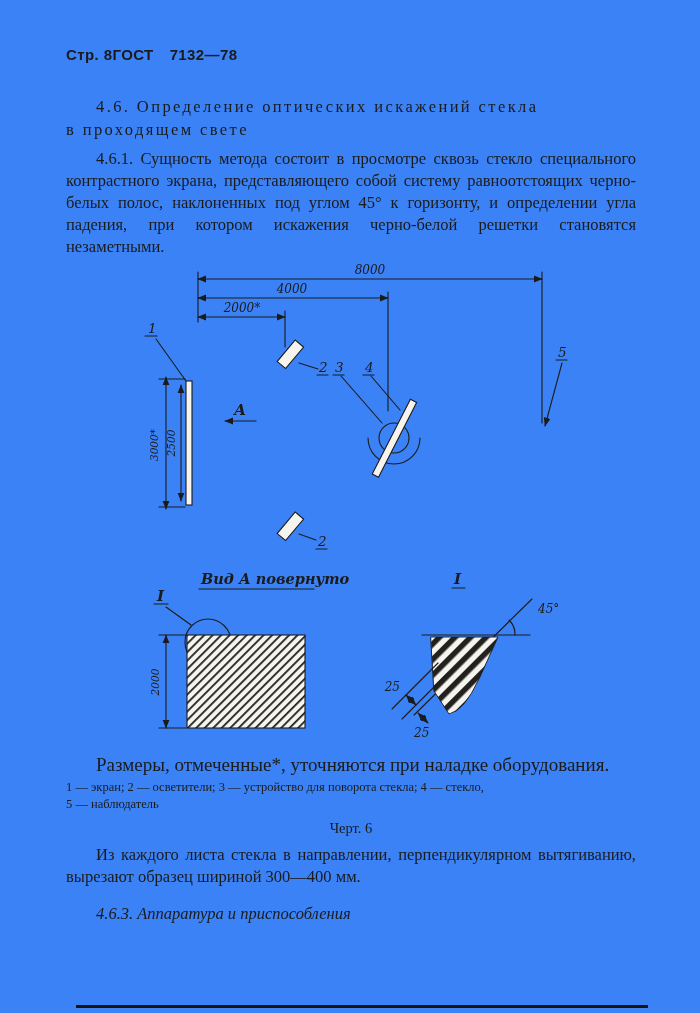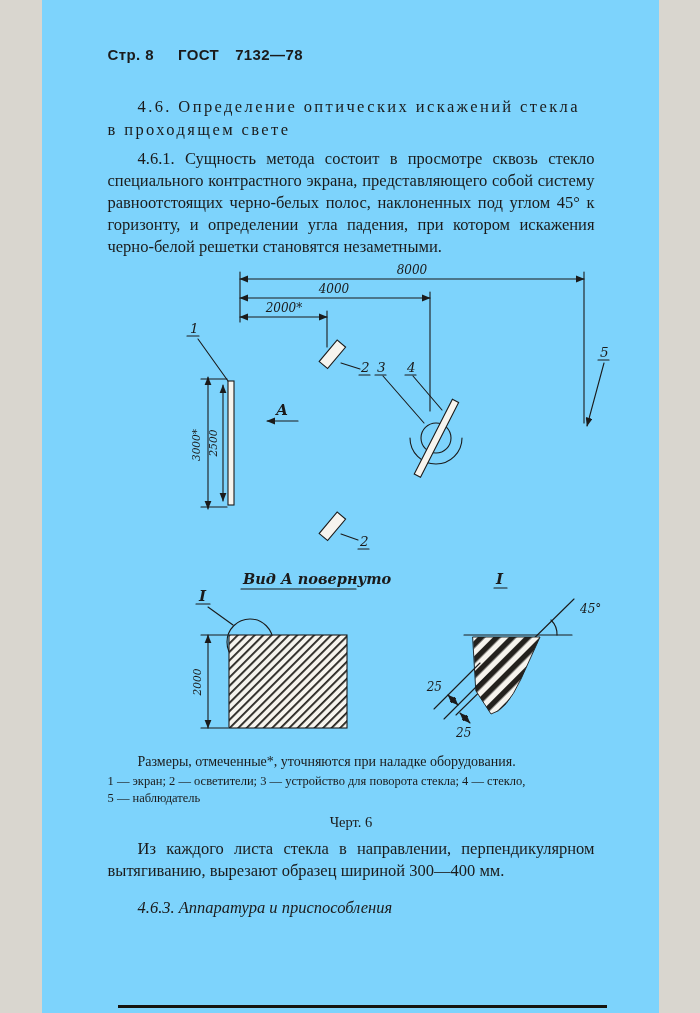--- a/index.html
+++ b/index.html
@@ -1,36 +1,36 @@
 <!DOCTYPE html>
 <html><head>
 <meta charset="utf-8">
 <style>
   html,body { margin:0; padding:0; background:#d9d6cf; }
   .page {
-    position:relative; width:617px; height:1013px; margin:0 auto;
-    background:#7dd3fc; color:#1b1b1b; overflow:hidden;
+    position:relative; width:700px; height:1013px; margin:0 auto;
+    background:#3b82f6; color:#1b1b1b; overflow:hidden;
     font-family:"Liberation Serif", serif;
   }
   .content { padding:46px 64px 0 66px; }
 
   .hdr { display:flex; align-items:baseline; font-family:"Liberation Sans", sans-serif;
          font-weight:bold; font-size:15px; letter-spacing:0.4px; }
-  .hdr .gap1 { margin-left:24px; }
+  .hdr .gap1 { }
   .hdr .gap2 { margin-left:16px; }
 
   .h46 { margin-top:32px; font-size:16.5px; line-height:1.4; letter-spacing:2.4px; }
   .h46 .l1 { text-indent:30px; }
 
   p.body { margin:7px 0 0 0; font-size:16.5px; line-height:1.33; text-align:justify; text-indent:30px;font-family:Liberation Serif, serif; }
 
   .figure { margin-top:0; }
   .figure svg { display:block; }
 
-  .fig-note { margin:4px 0 3px 30px; font-size:14px; }
+  .fig-note { margin:4px 0 3px 30px; font-size:19px; }
   .fig-legend { font-size:12.5px; line-height:1.35; }
   .fig-caption { text-align:center; font-size:14.5px; margin-top:7px; }
 
   .subhead { margin:24px 0 0 0; font-size:16.5px; font-style:italic; text-indent:30px; }
   .subhead.tight { margin-top:16px; }
 
   
   .dim-t  { font-family:"DejaVu Serif", serif; font-style:italic; font-size:12px; fill:#1b1b1b; }
   .dim-s  { font-size:10.5px; }
   .call-t { font-family:"DejaVu Serif", serif; font-style:italic; font-size:13.5px; fill:#1b1b1b; }

